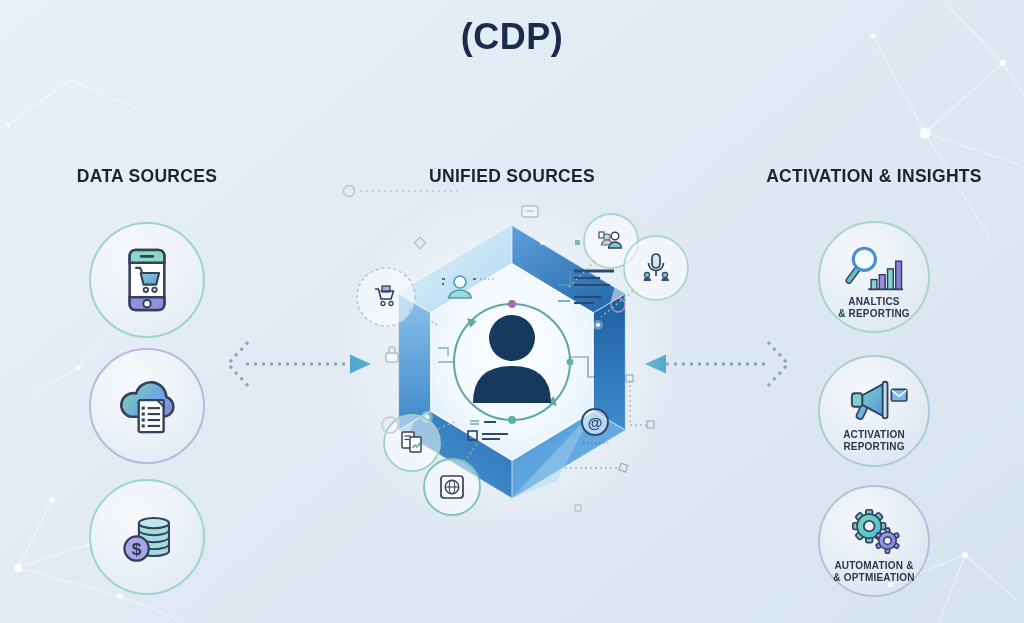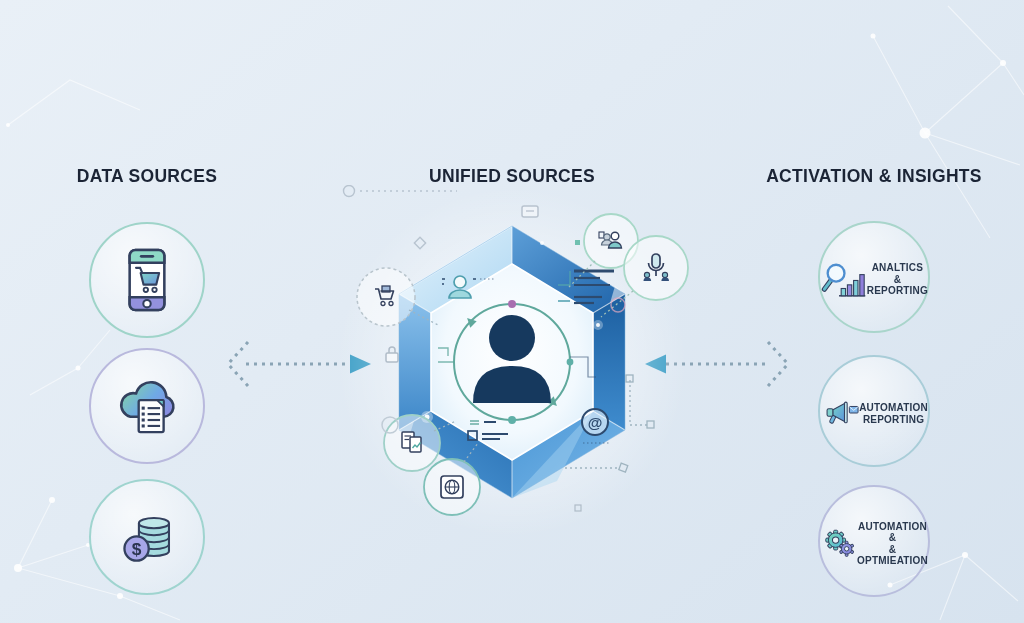--- a/index.html
+++ b/index.html
@@ -12,21 +12,21 @@
   .title{
     position:absolute;top:14px;left:0;width:100%;text-align:center;
     color:#1c2b4d;font-weight:700;font-size:36px;line-height:45px;letter-spacing:.5px;
   }
   .col-header{
     position:absolute;top:166px;transform:translateX(-50%);white-space:nowrap;
     color:#1b2435;font-weight:700;font-size:17.5px;letter-spacing:.3px;text-align:center;
   }
   .circle{
     position:absolute;border-radius:50%;box-sizing:border-box;
-    display:flex;flex-direction:row;align-items:center;justify-content:center;
+    display:flex;flex-direction:column;align-items:center;justify-content:center;
     background:radial-gradient(circle at 38% 30%, rgba(255,255,255,.72), rgba(255,255,255,.12) 75%);
   }
   .c-left{width:116px;height:116px;left:89px;border:2px solid #a9d8cd;}
   .c-right{width:112px;height:112px;left:818px;border:2px solid #a9d5cb;padding-top:4px;}
   .cap{margin-top:1px;text-align:center;color:#29384e;font-weight:700;font-size:10px;line-height:11.5px;letter-spacing:.2px;}
   svg{display:block;}
 </style>
 </head>
 <body>
 
@@ -49,20 +49,21 @@
         <circle cx="120" cy="596" r="3"></circle>
         <circle cx="88" cy="545" r="2"></circle>
       <circle cx="890" cy="585" r="2.5"></circle>
         <circle cx="965" cy="555" r="3"></circle>
         <circle cx="78" cy="368" r="2.5"></circle>
         <circle cx="8" cy="125" r="2"></circle>
     </g>
   </svg>
 
   <div class="title">
+    <div>(CDP)</div>
   </div>
 
   <div class="col-header" style="left:147px">DATA SOURCES</div>
   <div class="col-header" style="left:512px">UNIFIED SOURCES</div>
   <div class="col-header" style="left:874px">ACTIVATION &amp; INSIGHTS</div>
 
   <div class="circle c-left" style="top:222px;border-color:#9fd4c9">
     <svg width="74" height="74" viewBox="0 0 64 64">
       <defs>
         <linearGradient id="gCart" x1="0" y1="0" x2="1" y2="1">
@@ -374,21 +375,21 @@
         </linearGradient>
       </defs>
       <rect x="20" y="32" width="7" height="15" rx="3" transform="rotate(25 23.5 39)" fill="#6fb7e0" stroke="#33405e" stroke-width="1.8"></rect>
       <rect x="13" y="20" width="11" height="14" rx="3" fill="#7fd0cd" stroke="#33405e" stroke-width="1.9"></rect>
       <polygon points="24,22 46,10 46,44 24,32" fill="url(#gMega)" stroke="#33405e" stroke-width="1.9" stroke-linejoin="round"></polygon>
       <rect x="45" y="8" width="5" height="38" rx="2.5" fill="#bfe2ea" stroke="#33405e" stroke-width="1.9"></rect>
       <rect x="54" y="16" width="16" height="12" rx="1.5" fill="#7fb6ea" stroke="#33405e" stroke-width="1.8"></rect>
       <path d="M54.5 17 l7.5 6 7.5 -6" fill="none" stroke="#eef6fc" stroke-width="1.6"></path>
     </svg>
     <div class="cap">
-      <div>AUTOMATION</div>
+      <div>ACTIVATION</div>
       <div>REPORTING</div>
     </div>
   </div>
 
   <div class="circle c-right" style="top:485px;border-color:#b9bedd">
     <svg width="62" height="56" viewBox="0 0 64 58">
       <defs>
         <linearGradient id="gGear1" x1="0" y1="0" x2="1" y2="1">
           <stop offset="0" stop-color="#7bd6b9"></stop>
             <stop offset="1" stop-color="#55b9d9"></stop>

